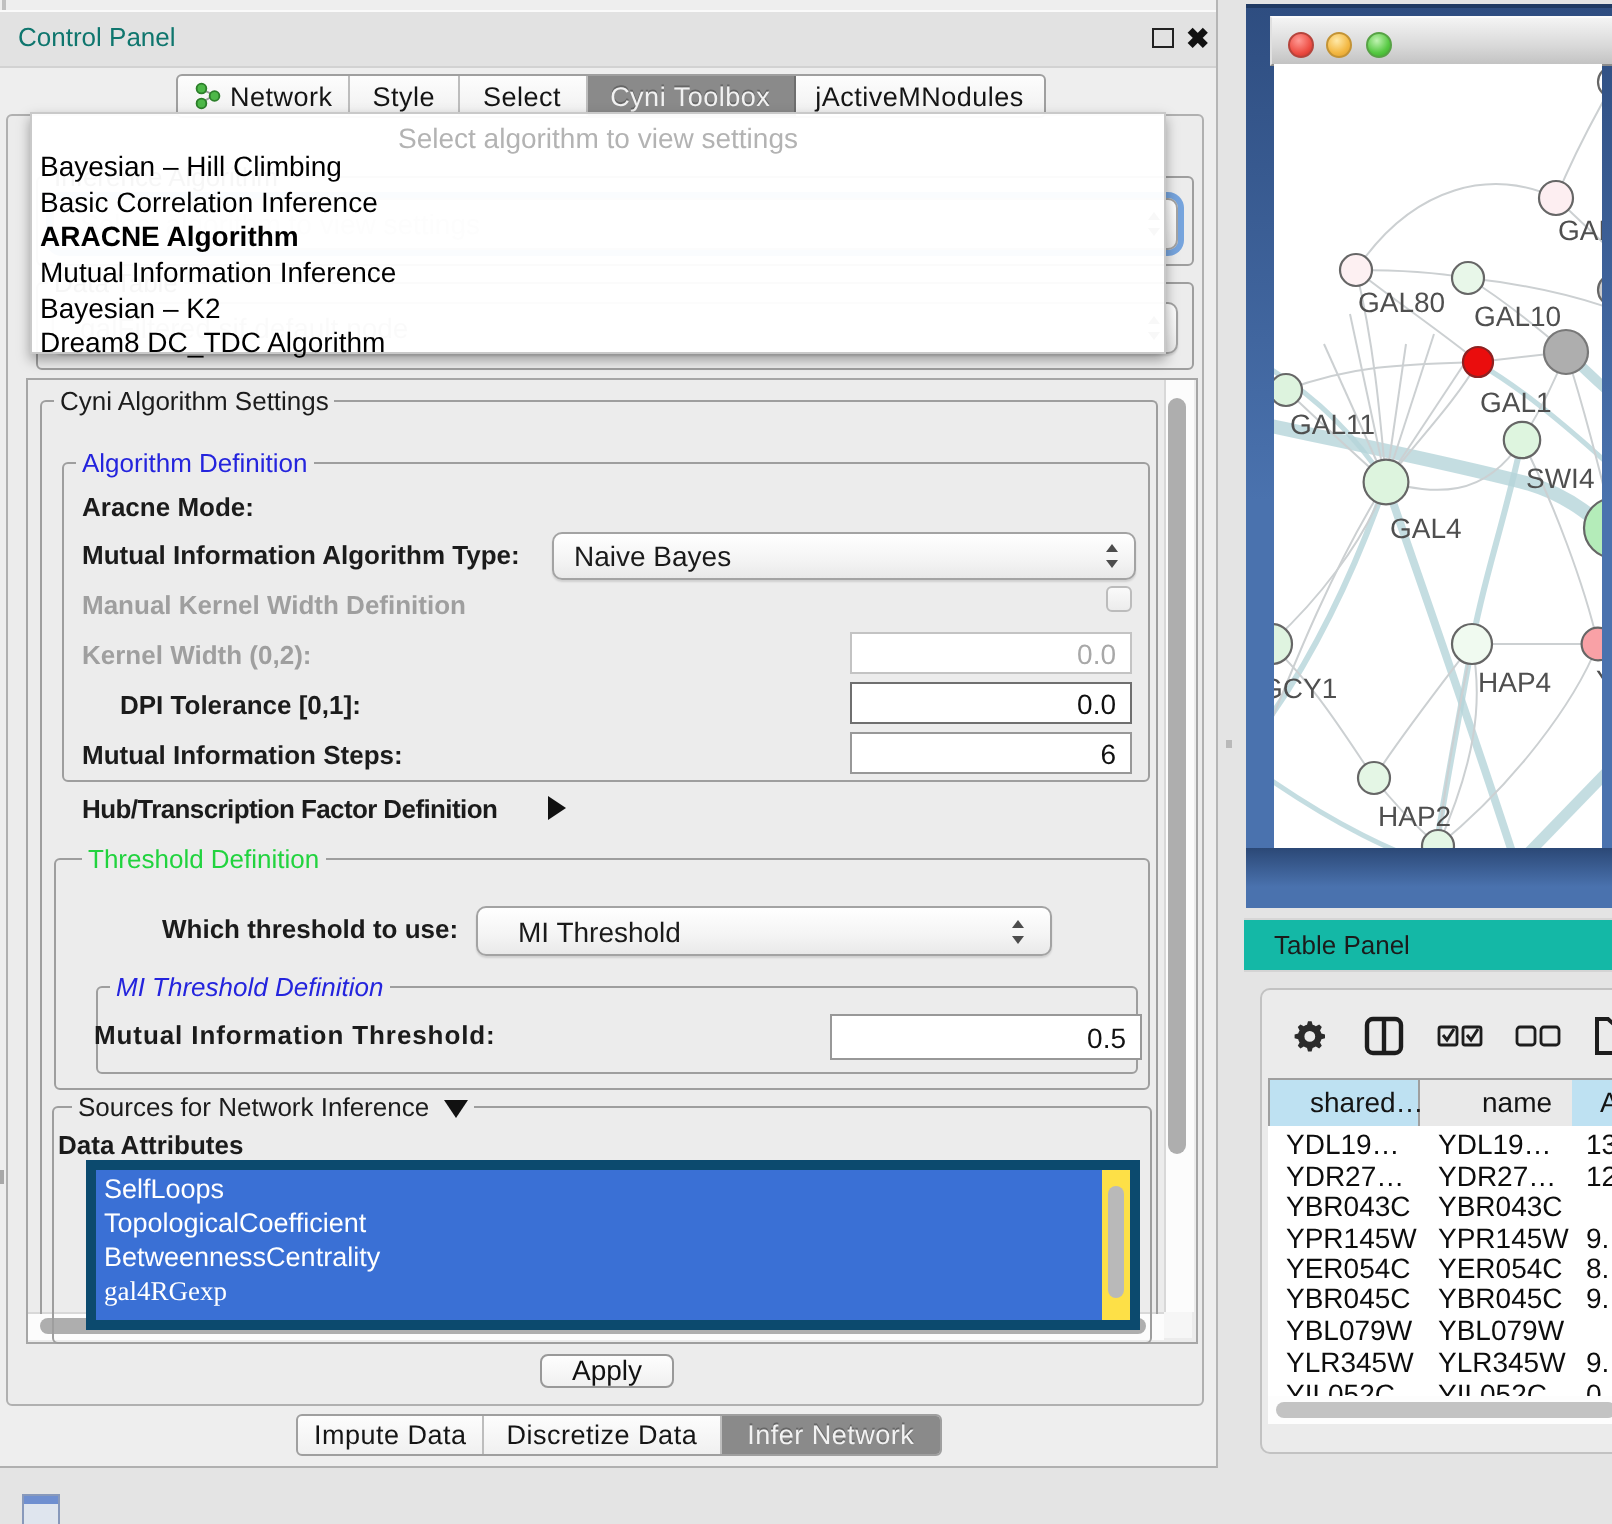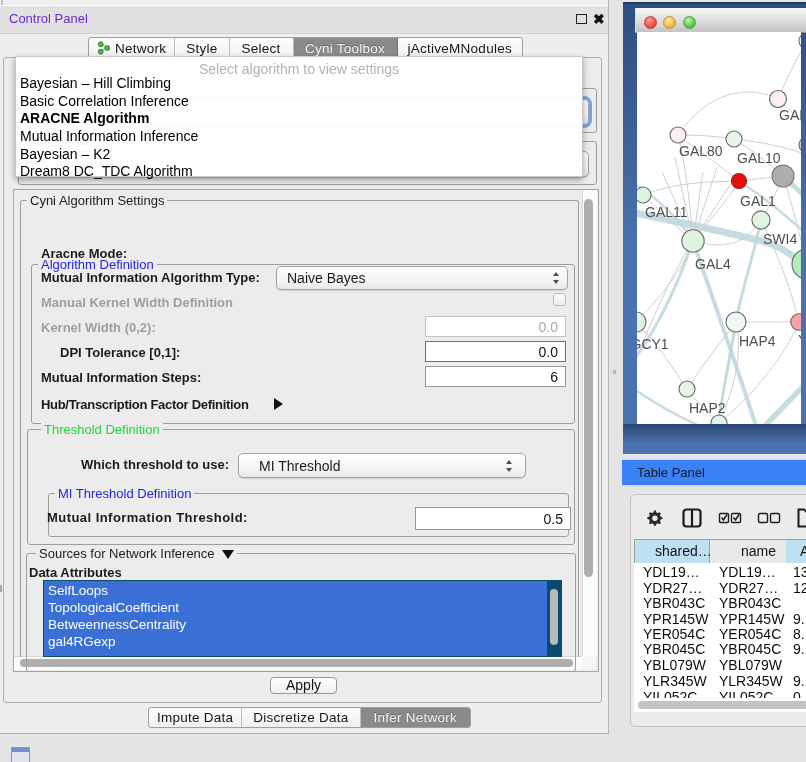--- a/index.html
+++ b/index.html
@@ -2,21 +2,21 @@
 <html><head>
 <meta charset="utf-8">
 <style>
 html,body{margin:0;padding:0;}
 body{width:806px;height:762px;overflow:hidden;background:#e4e4e4;font-family:"Liberation Sans",sans-serif;}
 #stage{position:relative;width:806px;height:762px;overflow:hidden;}
 .abs{position:absolute;}
 
 #cpwin{left:0;top:0;width:608px;height:733px;background:#eeeeee;border-right:1px solid #b5b5b5;border-bottom:1px solid #b0b0b0;}
 #cptitle{left:0;top:5px;width:608px;height:27px;background:#e2e2e2;border-top:1px solid #fafafa;border-bottom:1px solid #d2d2d2;}
-#cptitle .t{position:absolute;left:9px;top:5px;font-size:13px;color:#6d28d9;}
+#cptitle .t{position:absolute;left:9px;top:5px;font-size:13px;color:#0f766e;}
 #tabpane{left:3px;top:57px;width:597px;height:644px;background:#ececec;border:1px solid #b0b0b0;border-radius:3px;}
 
 .tabstrip{display:flex;align-items:stretch;background:linear-gradient(#fdfdfd,#f0f0f0);border:1px solid #9f9f9f;border-radius:3px;overflow:hidden;}
 .tab{font-size:13.5px;letter-spacing:0.25px;color:#151515;display:flex;align-items:center;padding:0 13px;border-right:1px solid #bdbdbd;white-space:nowrap;}
 .tab:last-child{border-right:none;}
 .tab.sel{background:#8a8a8a;color:#f2f2f2;border-right-color:#6e6e6e;text-shadow:0 -1px 0 #666;}
 
 .combo{position:absolute;border:1px solid #a3a3a3;border-radius:5px;background:linear-gradient(#ffffff,#f4f4f4 60%,#e9e9e9);box-shadow:0 1px 1px rgba(0,0,0,0.12);}
 .combo .ct{position:absolute;left:13px;top:50%;transform:translateY(-50%);font-size:14px;color:#1a1a1a;white-space:nowrap;}
 .combo .car{position:absolute;right:7px;top:50%;transform:translateY(-50%);width:7px;height:12px;}
@@ -38,21 +38,21 @@
 #popup{left:15px;top:56px;width:566px;height:119px;background:rgba(255,255,255,0.96);border:1px solid #c9c9c9;box-shadow:0 3px 6px rgba(0,0,0,0.35);}
 #popup .row{position:absolute;left:0;width:100%;height:18px;font-size:14px;color:#000;white-space:nowrap;}
 #popup .row span{position:absolute;left:4px;top:1px;}
 
 .btabs{position:absolute;display:flex;background:linear-gradient(#fdfdfd,#f0f0f0);border:1px solid #9f9f9f;border-radius:3px;overflow:hidden;}
 
 #netframe{left:623px;top:2px;width:183px;height:452px;background:linear-gradient(180deg,#2e4d80,#4a72ae 55%,#4a72ae);}
 #mactitle{left:635px;top:8px;width:171px;height:23px;background:linear-gradient(#f4f4f4,#d9d9d9 60%,#c3c3c3);border-bottom:1px solid #8d8d8d;border-top:1px solid #fbfbfb;border-left:1px solid #e0e0e0;}
 .light{position:absolute;width:11px;height:11px;border-radius:50%;}
 #canvas{left:637px;top:32px;width:164px;height:392px;background:#ffffff;overflow:hidden;}
-#tpbar{left:622px;top:459px;width:184px;height:25px;background:#3b82f6;border-top:1px solid #d6d6d6;border-bottom:1px solid #d4d4d4;}
+#tpbar{left:622px;top:459px;width:184px;height:25px;background:#14b8a6;border-top:1px solid #d6d6d6;border-bottom:1px solid #d4d4d4;}
 #tablewin{left:630px;top:494px;width:182px;height:231px;background:#ebebeb;border:1px solid #c2c2c2;border-radius:5px;}
 #tableicons{left:640px;top:505px;width:166px;height:28px;}
 #thead{left:634px;top:539px;width:172px;height:41px;}
 #tbody{left:634px;top:563px;width:172px;height:135px;background:#fff;overflow:hidden;font-size:14px;color:#0d0d0d;}
 .trow{position:absolute;left:0;width:100%;height:16px;}
 .trow .c1{position:absolute;left:9px;}
 .trow .c2{position:absolute;left:85px;}
 .trow .c3{position:absolute;left:159px;}
 </style>
 </head>
@@ -101,21 +101,21 @@
   <div class="abs vtrack" style="left:582px;top:190px;width:14px;height:466px;"></div>
   <div class="abs thumb" style="left:584px;top:199px;width:9px;height:378px;"></div>
   <div class="abs htrack" style="left:14px;top:656px;width:568px;height:13px;"></div>
   <div class="abs thumb" style="left:20px;top:659px;width:553px;height:8px;"></div>
   <div class="abs" style="left:582px;top:656px;width:14px;height:13px;background:#f6f6f6;"></div>
 
   <div class="abs gbox" style="left:20px;top:200px;width:557px;height:456px;border-bottom:none;border-radius:3px 3px 0 0;">
       <span class="gt" style="left:6px;">Cyni Algorithm Settings</span>
     </div>
 
-  <div class="abs gbox" style="left:31px;top:231px;width:542px;height:158px;margin-top:33px;">
+  <div class="abs gbox" style="left:31px;top:231px;width:542px;height:158px;">
       <span class="gt blue" style="left:6px;">Algorithm Definition</span>
     </div>
   <div class="abs blab" style="left:41px;top:246px;">Aracne Mode:</div>
   <div class="abs blab" style="left:41px;top:270px;">Mutual Information Algorithm Type:</div>
   <div class="abs combo" style="left:276px;top:266px;width:290px;height:22px;">
       <span class="ct" style="left:10px;">Naive Bayes</span>
       <span class="car"></span>
     </div>
   <div class="abs blab dis" style="left:41px;top:295px;">Manual Kernel Width Definition</div>
   <div class="abs" style="left:553px;top:293px;width:11px;height:11px;border:1px solid #bcbcbc;border-radius:3px;background:linear-gradient(#fafafa,#ececec);"></div>
@@ -130,36 +130,36 @@
   <div class="abs" style="left:274px;top:398px;width:0;height:0;border-top:6px solid transparent;border-bottom:6px solid transparent;border-left:9px solid #111;"></div>
 
   <div class="abs gbox" style="left:27px;top:429px;width:546px;height:114px;">
       <span class="gt green" style="left:13px;">Threshold Definition</span>
     </div>
   <div class="abs blab" style="left:81px;top:457px;">Which threshold to use:</div>
   <div class="abs combo" style="left:238px;top:453px;width:286px;height:23px;">
       <span class="ct" style="left:20px;">MI Threshold</span>
       <span class="car" style="right:12px;"></span>
     </div>
-  <div class="abs gbox" style="left:48px;top:493px;width:519px;height:42px;">
+  <div class="abs gbox" style="left:48px;top:493px;width:519px;height:42px;font-style:italic;">
       <span class="gt blue" style="left:6px;">MI Threshold Definition</span>
     </div>
   <div class="abs blab" style="left:47px;top:510px;letter-spacing:0.45px;">Mutual Information Threshold:</div>
   <div class="abs field" style="left:415px;top:507px;width:147px;height:21px;">0.5</div>
 
   <div class="abs gbox" style="left:26px;top:553px;width:548px;height:117px;border-bottom:1px solid #9e9e9e;border-radius:3px;">
       <span class="gt" style="left:9px;">Sources for Network Inference<span style="display:inline-block;width:0;height:0;border-left:6.5px solid transparent;border-right:6.5px solid transparent;border-top:9px solid #111;margin-left:7px;vertical-align:-1px;"></span></span>
     </div>
   <div class="abs blab" style="left:29px;top:565px;">Data Attributes</div>
-  <div class="abs" style="left:43px;top:580px;width:517px;height:75px;background:#0c4a6e;border:1px solid #0c4a6e;overflow:hidden;">
+  <div class="abs" style="left:43px;top:580px;width:517px;height:75px;background:#fde047;border:5px solid #0c4a6e;overflow:hidden;">
     <div style="position:absolute;left:0;top:0;width:503px;height:75px;background:#3a70d5;color:#fff;font-size:13.5px;">
       <div style="position:absolute;left:4px;top:2px;">SelfLoops</div>
       <div style="position:absolute;left:4px;top:19px;">TopologicalCoefficient</div>
       <div style="position:absolute;left:4px;top:36px;">BetweennessCentrality</div>
-      <div style="position:absolute;left:4px;top:53px;">gal4RGexp</div>
+      <div style="position:absolute;left:4px;top:53px;font-family:Liberation Serif, serif;">gal4RGexp</div>
     </div>
     <div class="thumb" style="left:506px;top:8px;width:8px;height:56px;background:#b9b9b9;"></div>
   </div>
 
   <div class="abs" id="popup">
     <div class="row" style="top:4px;text-align:center;color:#b3b3b3;">Select algorithm to view settings</div>
     <div class="row" style="top:17px;">
         <span>Bayesian – Hill Climbing</span>
       </div>
     <div class="row" style="top:35px;">

